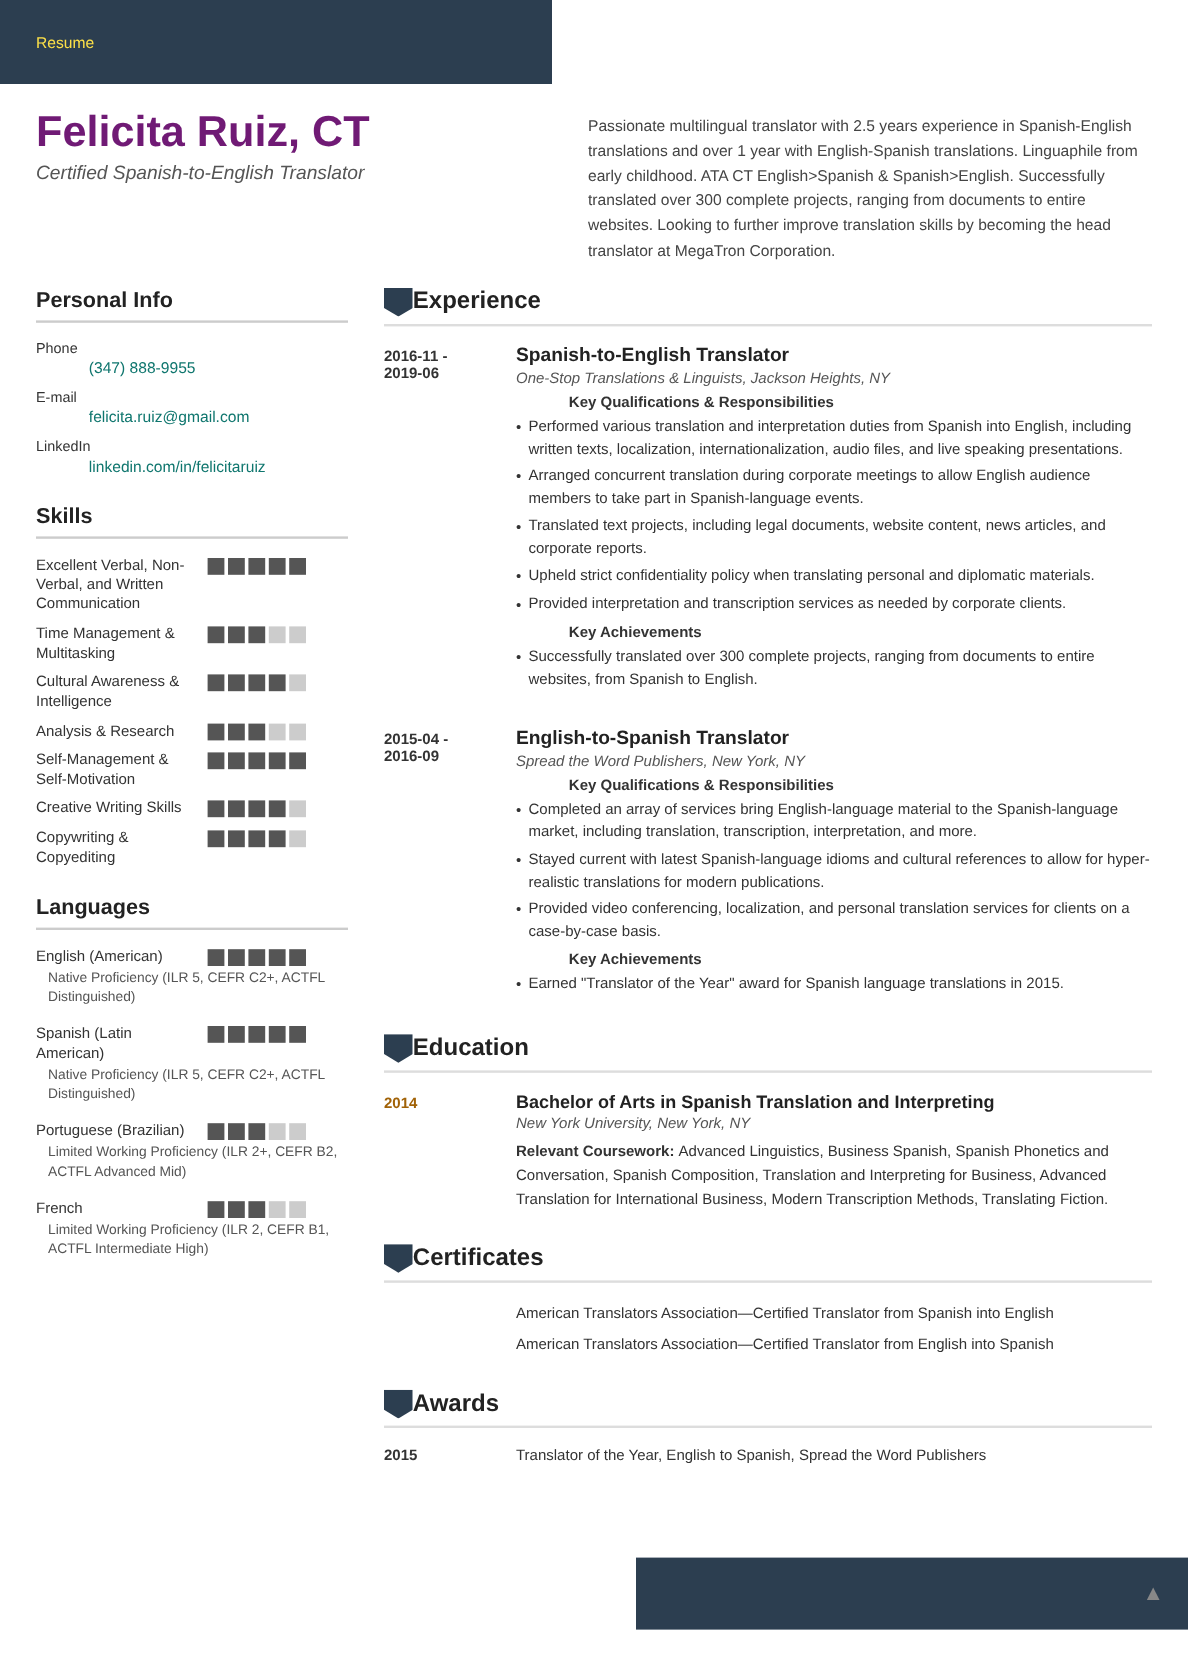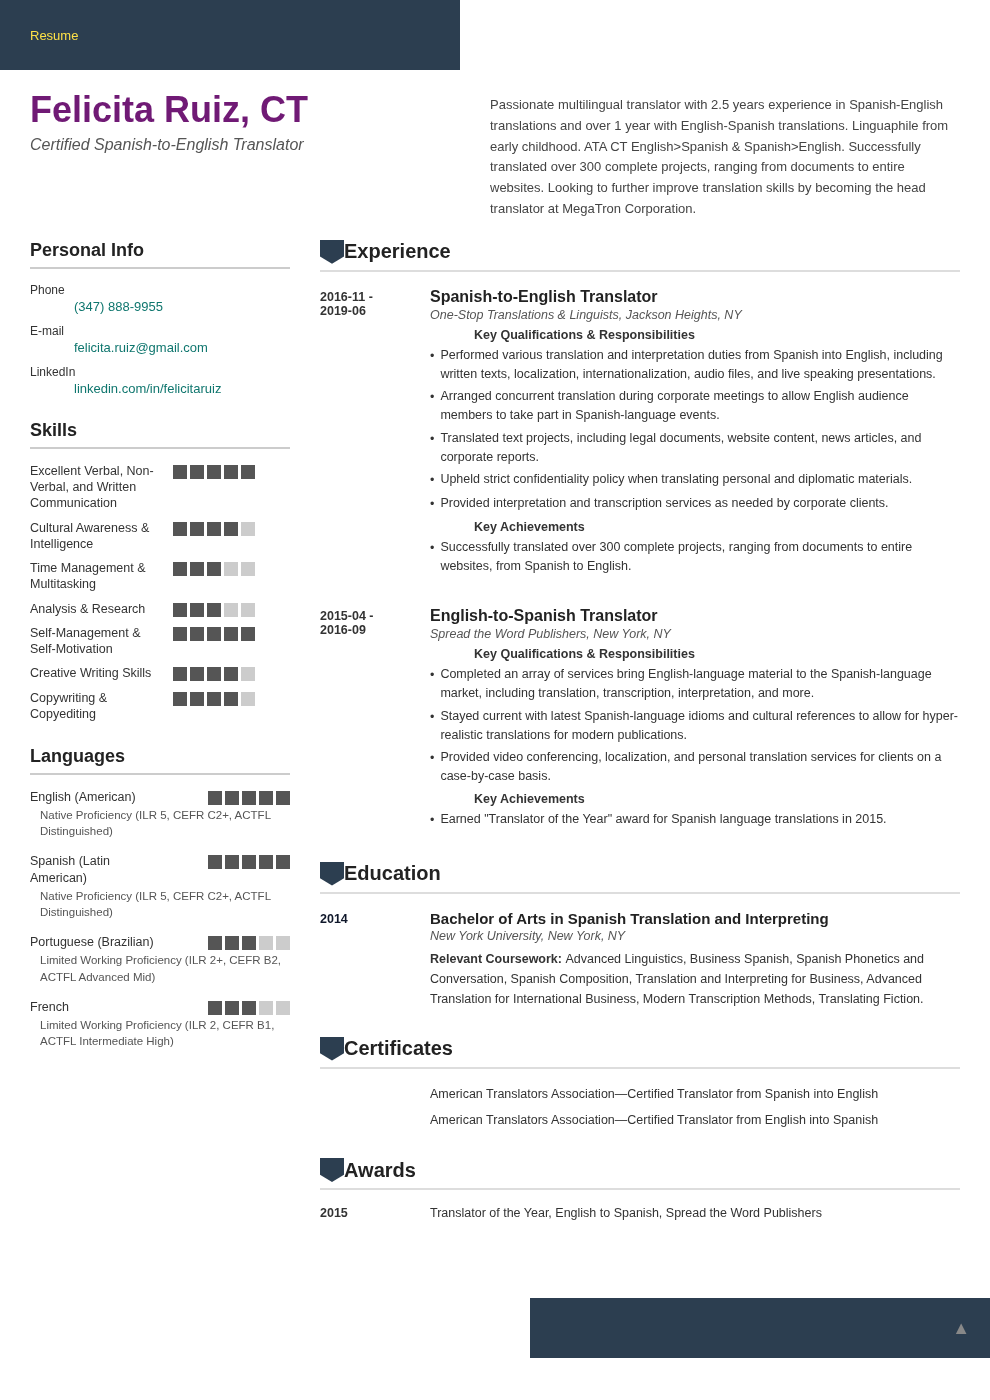--- a/index.html
+++ b/index.html
@@ -132,21 +132,20 @@
 
     
     .lang-block {
       margin-bottom: 14px;
     }
     .lang-header {
       display: flex;
       align-items: flex-start;
       gap: 8px;
       margin-bottom: 2px;
-      justify-content: space-between;
     }
     .lang-name {
       font-size: 12.5px;
       color: #333;
       line-height: 1.3;
       flex-shrink: 0;
       width: 135px;
     }
     .lang-proficiency {
       font-size: 11.5px;
@@ -231,21 +230,21 @@
     .edu-entry {
       display: flex;
       gap: 20px;
       margin-bottom: 20px;
     }
     .edu-date {
       width: 90px;
       flex-shrink: 0;
       font-size: 12.5px;
       font-weight: 700;
-      color: #0f172a;
+      color: #a16207;
       padding-top: 2px;
     }
     .edu-content { flex: 1; }
     .edu-title {
       font-size: 15px;
       font-weight: 700;
       color: #222;
       margin-bottom: 2px;
     }
     .edu-school {
@@ -342,36 +341,36 @@
             <div class="skill-name">Excellent Verbal, Non-Verbal, and Written Communication</div>
             <div class="skill-bars">
               <div class="bar"></div>
               <div class="bar"></div>
               <div class="bar"></div>
               <div class="bar"></div>
               <div class="bar"></div>
             </div>
           </div>
           <div class="skill-row">
+            <div class="skill-name">Time Management &amp; Multitasking</div>
+            <div class="skill-bars">
+              <div class="bar"></div>
+              <div class="bar"></div>
+              <div class="bar"></div>
+              <div class="bar empty"></div>
+              <div class="bar empty"></div>
+            </div>
+          </div>
+          <div class="skill-row">
             <div class="skill-name">Cultural Awareness &amp; Intelligence</div>
             <div class="skill-bars">
               <div class="bar"></div>
               <div class="bar"></div>
               <div class="bar"></div>
               <div class="bar"></div>
-              <div class="bar empty"></div>
-            </div>
-          </div>
-          <div class="skill-row">
-            <div class="skill-name">Time Management &amp; Multitasking</div>
-            <div class="skill-bars">
-              <div class="bar"></div>
-              <div class="bar"></div>
-              <div class="bar"></div>
-              <div class="bar empty"></div>
               <div class="bar empty"></div>
             </div>
           </div>
           <div class="skill-row">
             <div class="skill-name">Analysis &amp; Research</div>
             <div class="skill-bars">
               <div class="bar"></div>
               <div class="bar"></div>
               <div class="bar"></div>
               <div class="bar empty"></div>

